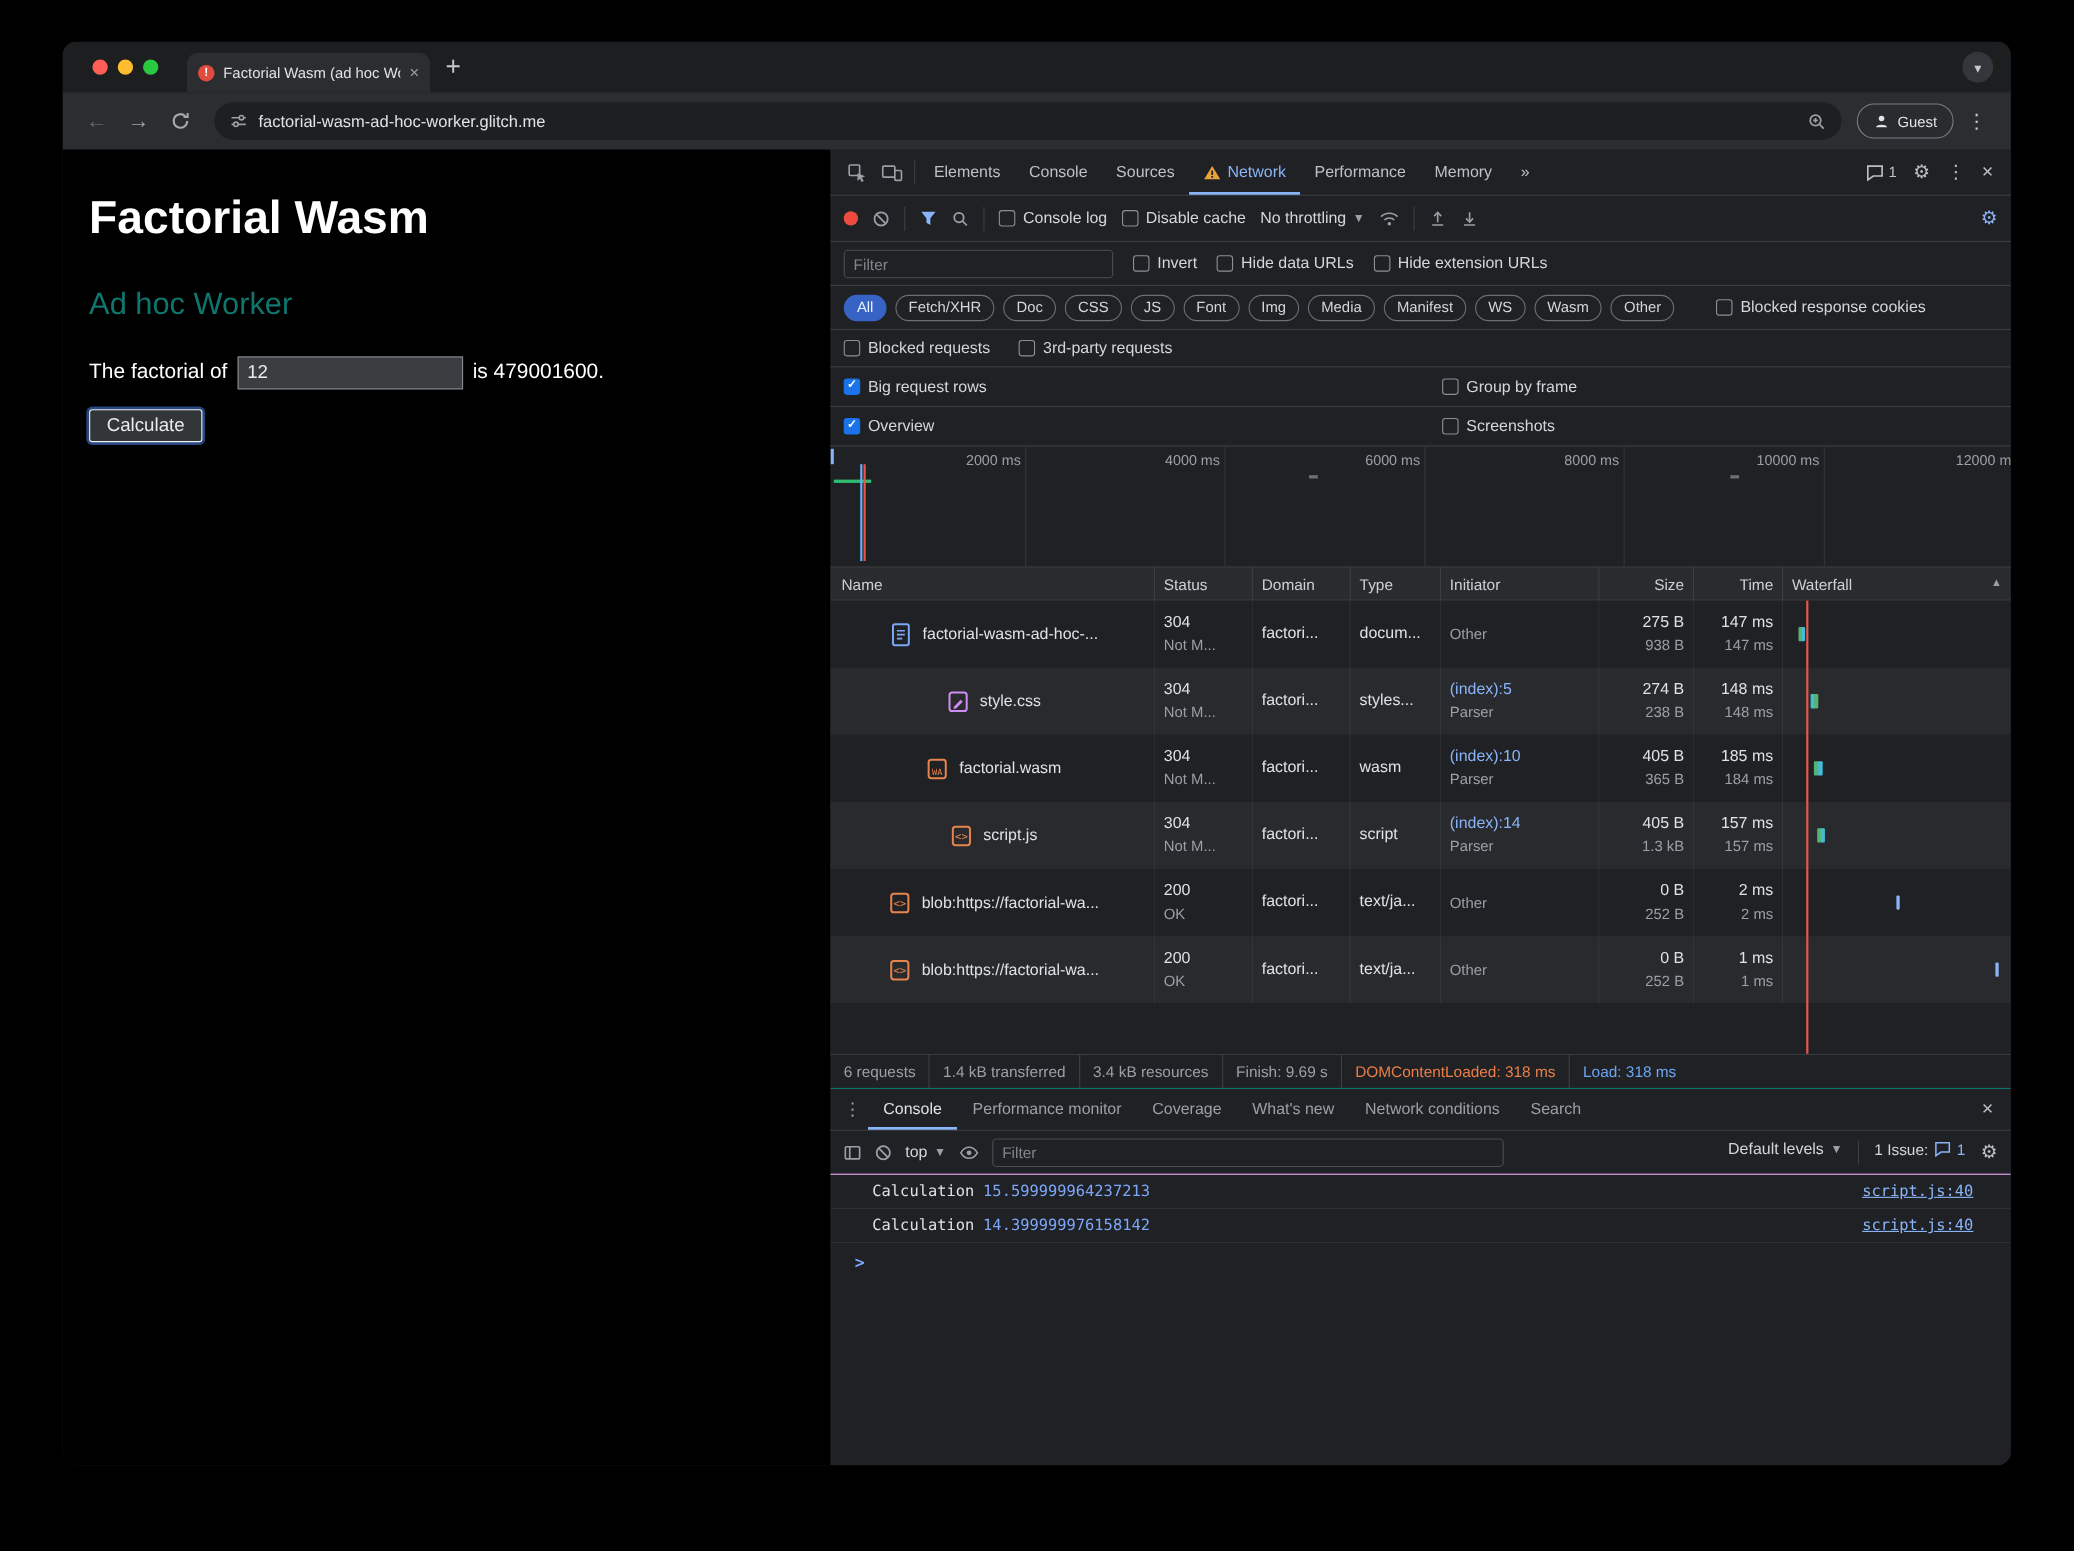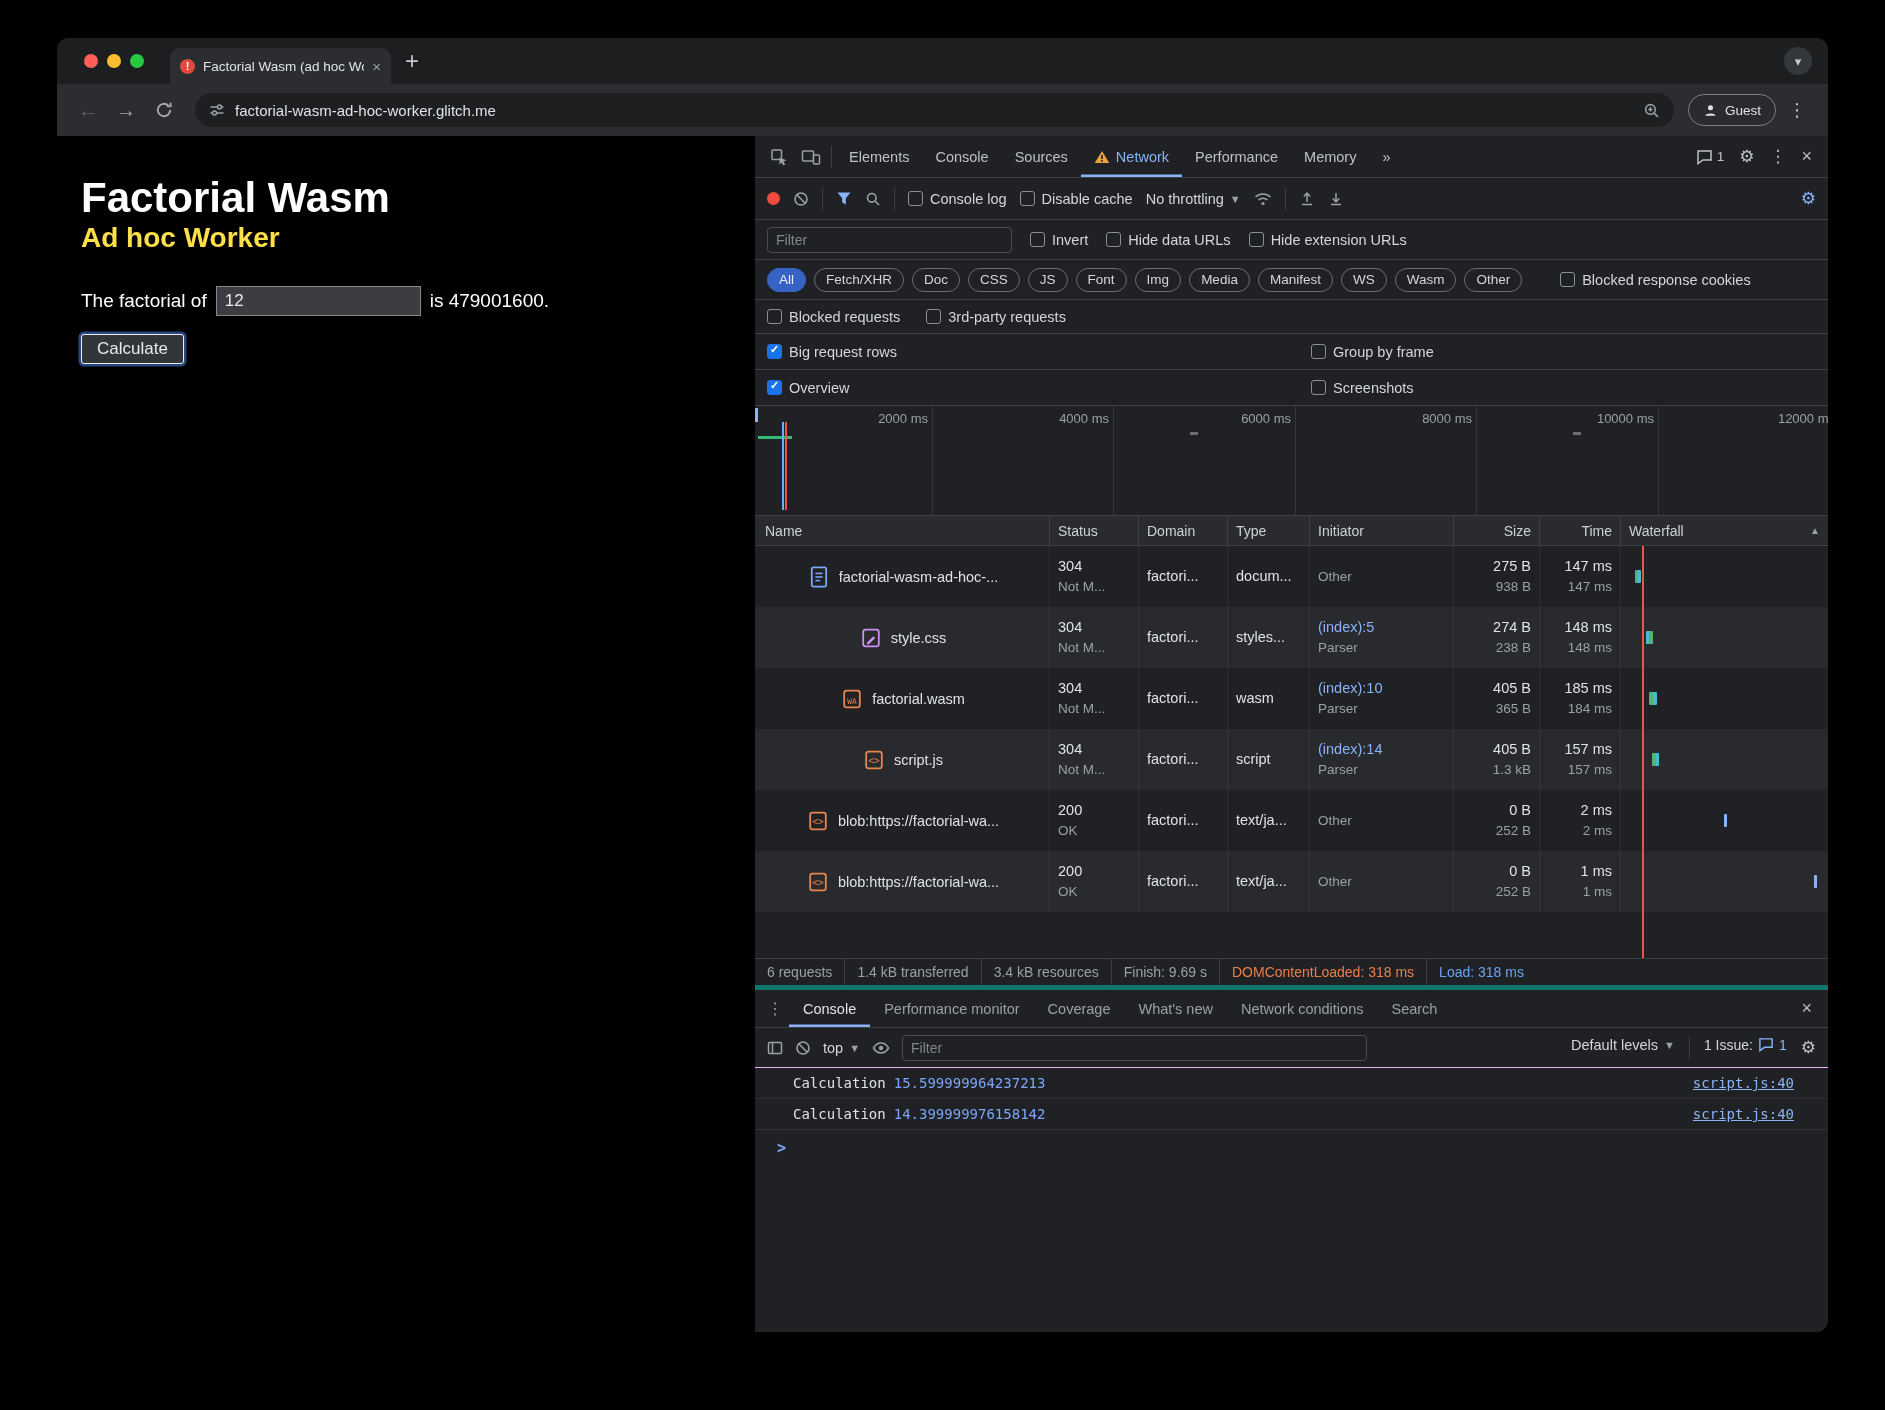--- a/index.html
+++ b/index.html
@@ -32,21 +32,21 @@
     align-items:center;padding:0 14px;gap:10px;color:#9aa0a6}
   .url{font-size:15px;color:#dfe2e6;flex:1}
   .guest{height:32px;border:1px solid #7a7d82;border-radius:16px;display:flex;align-items:center;
     gap:7px;padding:0 14px;color:#dfe2e6;font-size:13.5px;background:#292b2e}
   .kebab{color:#c6c9cc;font-size:18px;padding:0 8px}
 
   
   .main{flex:1;display:flex;min-height:0}
   .pagearea{width:698px;flex:none;background:#000;padding:12px 0 0 24px}
   .ptitle{font-size:42px;font-weight:bold;color:#fff;margin-top:26px}
-  .psub{font-size:28px;font-weight:bold;color:#fde047;}
+  .psub{font-size:28px;font-weight:normal;color:#0f766e;margin-top:38px}
   .pline{margin-top:32px;font-size:19px;color:#fff;display:flex;align-items:center;gap:9px}
   .pinput{width:205px;height:30px;background:#3b3d40;border:1px solid #85898f;color:#e8eaed;
     font-size:17px;padding:0 8px;font-family:inherit}
   .pbtn{margin-top:18px;font-size:17px;color:#e8eaed;background:#333639;border:1px solid #eef1f4;
     border-radius:3px;padding:4px 15px;box-shadow:0 0 0 2.5px rgba(80,140,255,.5);font-family:inherit}
 
   
   .devtools{flex:1;background:#202124;display:flex;flex-direction:column;min-width:0;color:#dfe2e6}
   .vsep{width:1px;height:22px;background:#3c4043;flex:none}
   .ib{display:flex;align-items:center;justify-content:center;color:#9aa0a6;flex:none}
@@ -110,21 +110,21 @@
   .nm{font-size:14.5px;color:#dfe2e6;white-space:nowrap;overflow:hidden}
   .l1{font-size:14.5px;color:#dfe2e6;line-height:21px;white-space:nowrap}
   .l2{font-size:13.5px;color:#9aa0a6;line-height:20px;white-space:nowrap}
   .link{color:#8ab4f8}
   .c.ra{align-items:flex-end}
   .wfc{position:relative;border-left:1px solid rgba(255,255,255,.055)}
   .wbar{position:absolute;top:24px;height:13px;border-radius:1px}
   .tbl-fill{height:46px;background:#202124}
   .loadline{position:absolute;top:0;bottom:0;left:887px;width:2px;background:#e8564a}
 
-  .sumbar{height:32px;flex:none;border-top:1px solid #3c4043;border-bottom:5px solid #0f766e;
+  .sumbar{height:32px;flex:none;border-top:1px solid #3c4043;border-bottom:1px solid #0f766e;
     display:flex;align-items:stretch;font-size:14px;color:#9aa0a6}
   .sumi{display:flex;align-items:center;padding:0 12px;border-right:1px solid #3c4043;white-space:nowrap}
   .sumi.dcl{color:#ec7f49}
   .sumi.load{color:#6da5f3;border-right:none}
 
   .drawer{flex:1;display:flex;flex-direction:column;min-height:0}
   .drawbar{height:38px;flex:none;display:flex;align-items:stretch;padding:0 6px;border-bottom:1px solid #3c4043}
   .drawbar .ib{width:28px}
   .dwtab{padding:0 14px;display:flex;align-items:center;font-size:14.5px;color:#9aa0a6;white-space:nowrap}
   .dwtab.active{color:#dfe2e6;box-shadow:inset 0 -2.5px 0 #8ab4f8}

